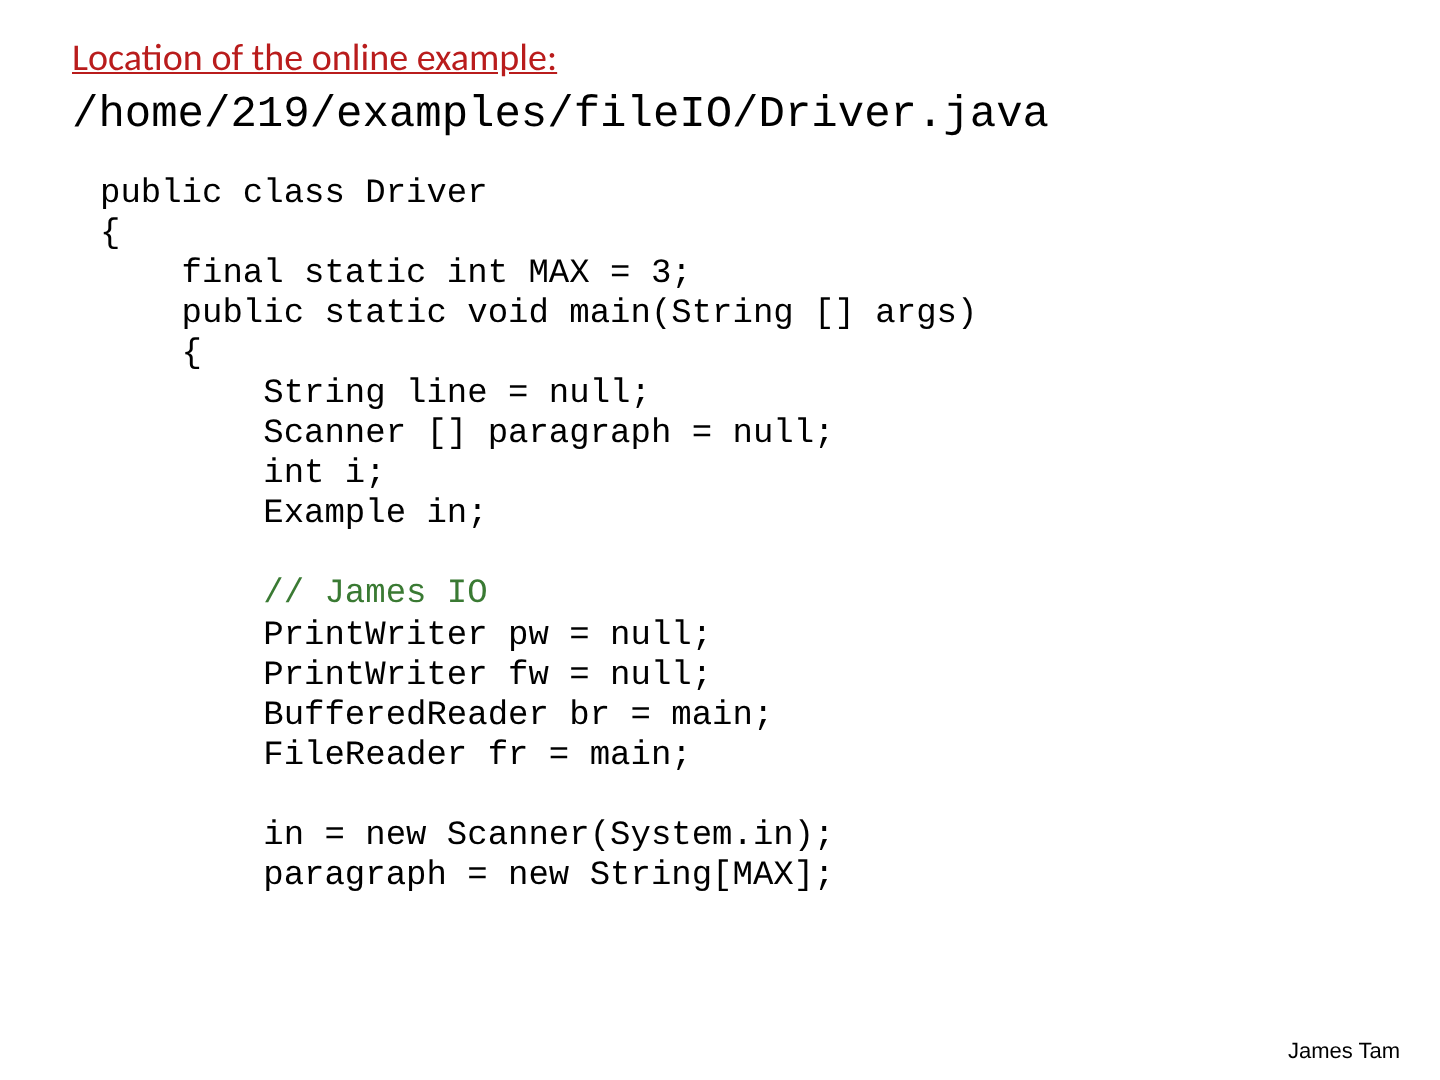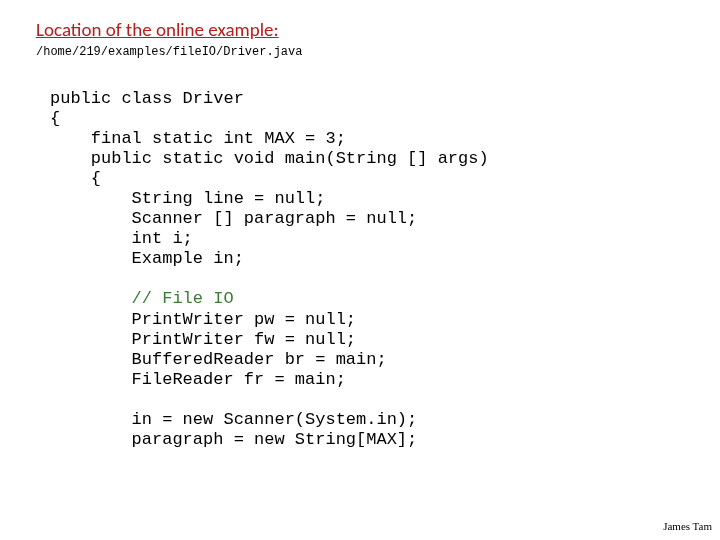--- a/index.html
+++ b/index.html
@@ -24,61 +24,61 @@
   }
   .location-label {
     font-size: 19px;
     font-weight: 400;
     text-decoration: underline;
     margin: 0 0 4px 0;
     color: #b91c1c;
   }
   .path {
     font-family: Consolas, "Courier New", monospace;
-    font-size: 12px;
-    margin: 0 0 30px 0;
+    font-size: 22px;
+    margin: 0 0 18px 0;
     color: #000;
   }
   .code {
     font-family: Consolas, "Courier New", monospace;
     font-size: 17px;
     line-height: 1.18;
     white-space: pre;
     margin-left: 14px;
     color: #000;
   }
   .comment {
     color: #3a7a33;
   }
   .footer {
     position: absolute;
     bottom: 8px;
-    right: 8px;
-    font-family: Liberation Serif, serif;
+    right: 20px;
+    font-family: Liberation Sans, sans-serif;
     font-size: 11px;
     color: #000;
   }
 </style>
 </head>
 <body>
 
 <div class="slide">
   <div class="location-label">Location of the online example:</div>
   <div class="path">/home/219/examples/fileIO/Driver.java</div>
   <div class="code"><span>public class Driver</span>
 <span>{</span>
 <span>    final static int MAX = 3;</span>
 <span>    public static void main(String [] args)</span>
 <span>    {</span>
 <span>        String line = null;</span>
 <span>        Scanner [] paragraph = null;</span>
 <span>        int i;</span>
 <span>        Example in;</span>
 
-<span class="comment">        // File IO</span>
+<span class="comment">        // James IO</span>
 <span>        PrintWriter pw = null;</span>
 <span>        PrintWriter fw = null;</span>
 <span>        BufferedReader br = main;</span>
 <span>        FileReader fr = main;</span>
 
 <span>        in = new Scanner(System.in);</span>
 <span>        paragraph = new String[MAX];</span></div>
 </div>
 
 <div class="footer">James Tam</div>

